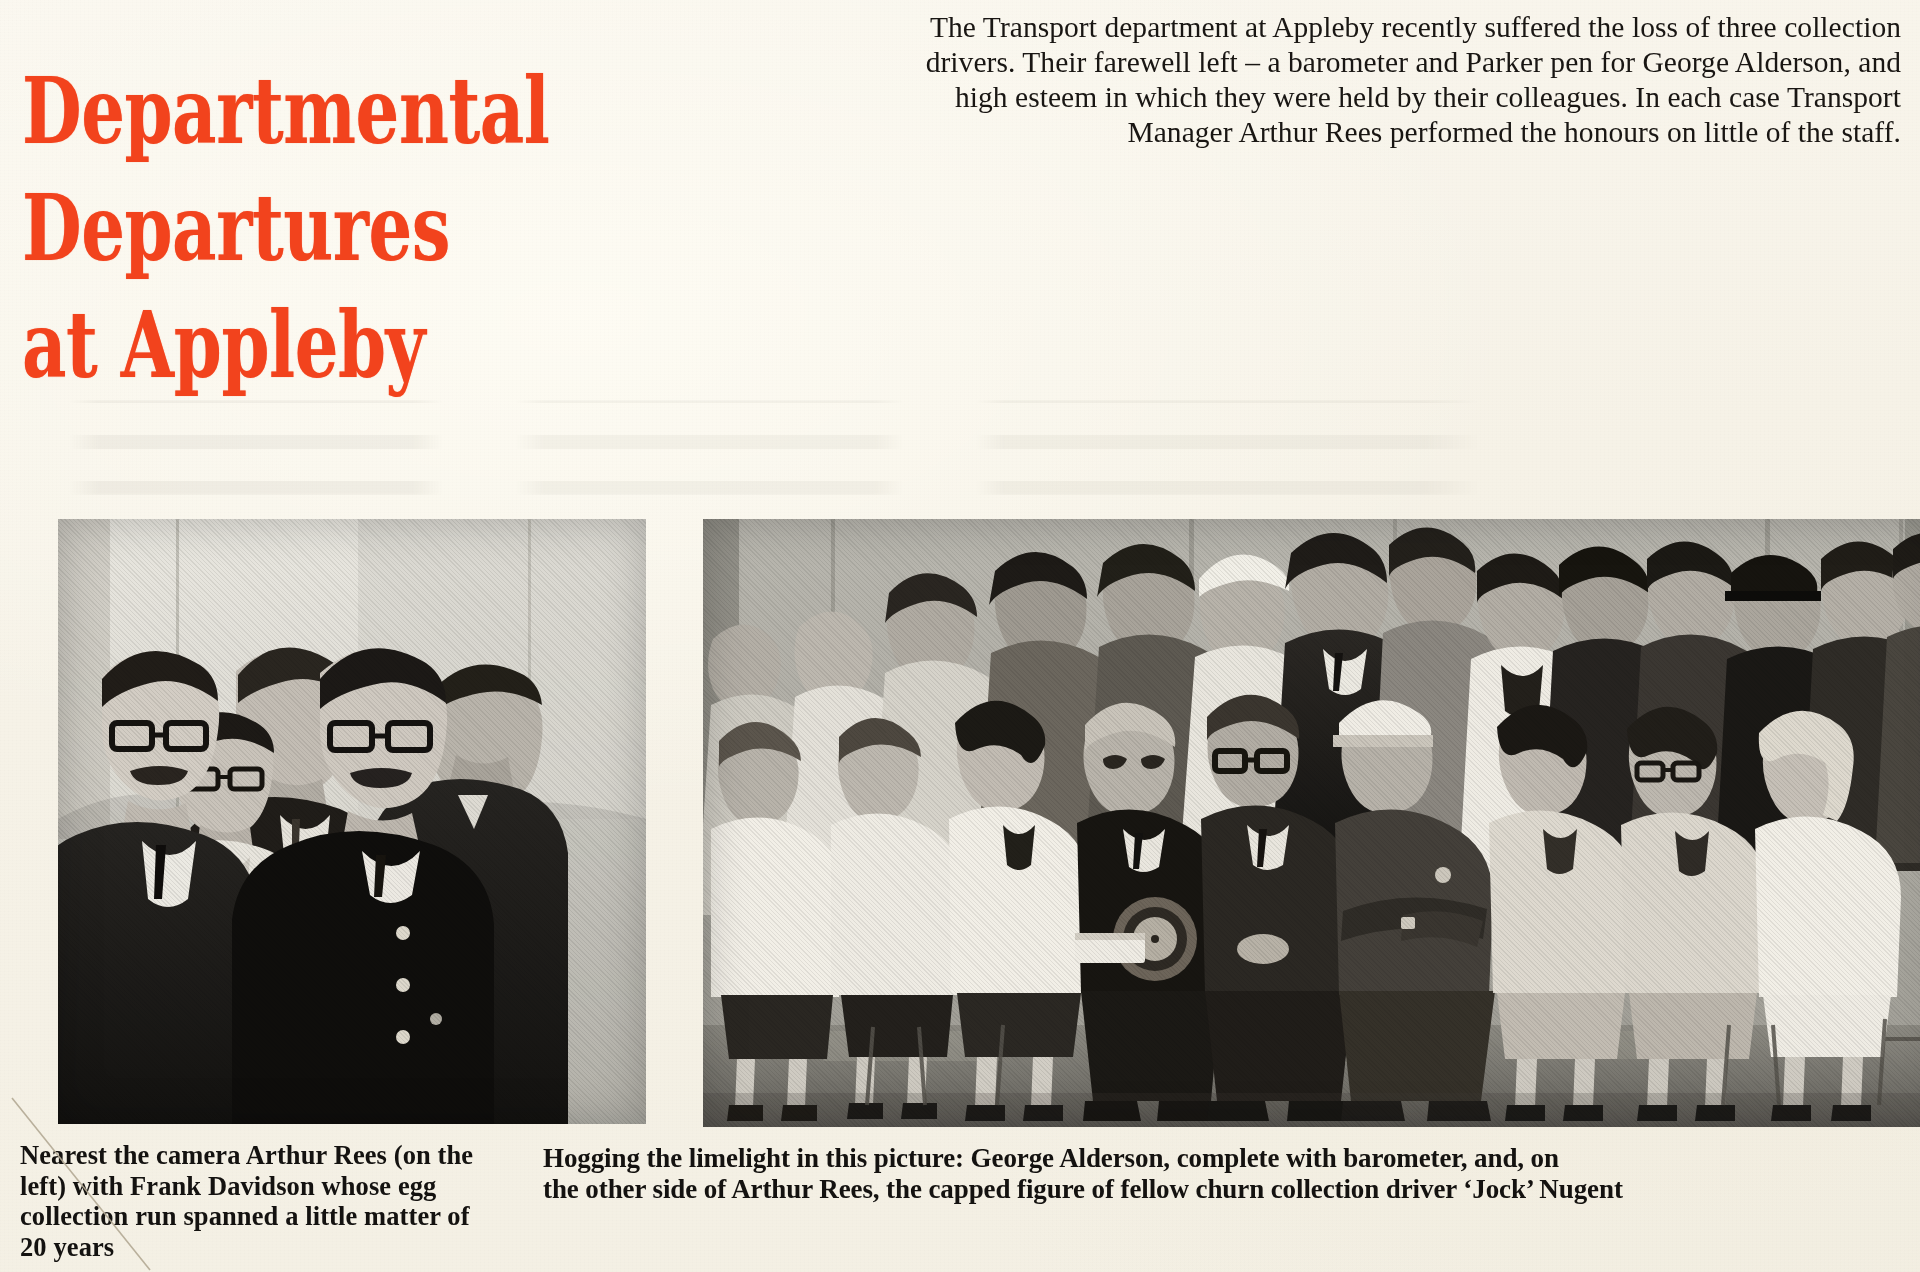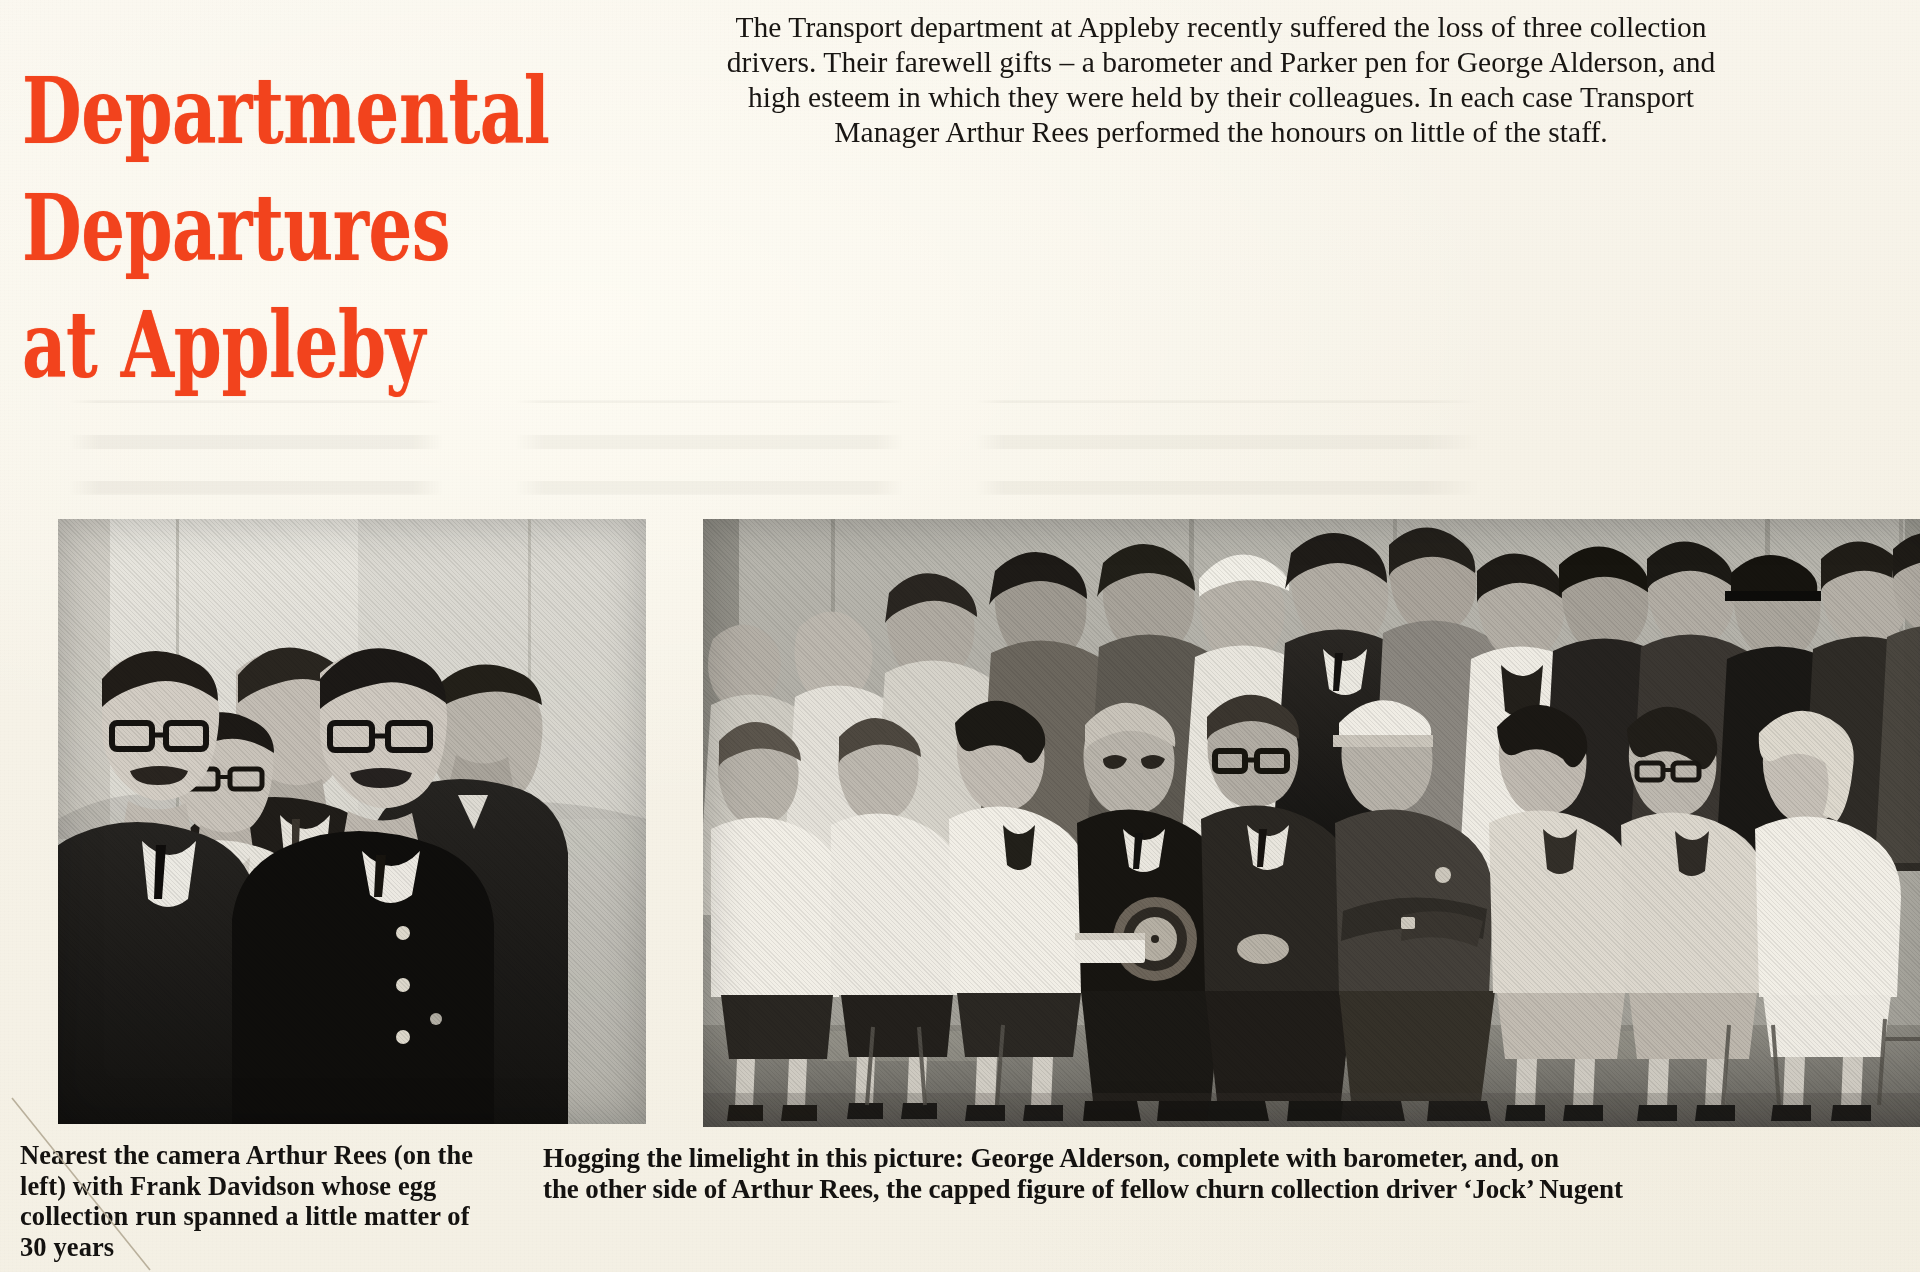--- a/index.html
+++ b/index.html
@@ -84,21 +84,21 @@
   .headline .hl-line:last-child { margin-bottom: 0; }
 
   
   .intro {
     position: absolute;
     left: 541px;
     top: 10px;
     width: 1360px;
     font-size: 29.5px;
     line-height: 35px;
-    text-align: center;
+    text-align: right;
     letter-spacing: 0.05px;
     color: #191613;
   }
   .intro .ln { display: block; white-space: nowrap; }
 
   
   .photo {
     position: absolute;
     overflow: hidden;
     background: #cfccc3;
@@ -158,21 +158,21 @@
   <div class="showthrough"></div>
 
   <h1 class="headline">
     <span class="hl-line">Departmental</span>
     <span class="hl-line">Departures</span>
     <span class="hl-line">at Appleby</span>
   </h1>
 
   <div class="intro">
     <span class="ln">The Transport department at Appleby recently suffered the loss of three collection</span>
-    <span class="ln">drivers. Their farewell gifts – a barometer and Parker pen for George Alderson, and</span>
+    <span class="ln">drivers. Their farewell left – a barometer and Parker pen for George Alderson, and</span>
     <span class="ln">high esteem in which they were held by their colleagues. In each case Transport</span>
     <span class="ln">Manager Arthur Rees performed the honours on little of the staff.</span>
   </div>
 
   <figure id="photo-left" class="photo">
     <svg viewBox="0 0 588 605" preserveAspectRatio="none">
       <defs>
         <linearGradient id="lwall" x1="0" y1="0" x2="0" y2="1">
           <stop offset="0%" stop-color="#e9e7e0"></stop>
           <stop offset="55%" stop-color="#d9d7cf"></stop>
@@ -567,21 +567,21 @@
       <rect x="0" y="574" width="1247" height="34" fill="#3f3d38" opacity=".22"></rect>
     </svg>
     <div class="halftone"></div>
     <div class="vign"></div>
   </figure>
 
   <div id="caption-left" class="caption">
     <span class="ln">Nearest the camera Arthur Rees (on the</span>
     <span class="ln">left) with Frank Davidson whose egg</span>
     <span class="ln">collection run spanned a little matter of</span>
-    <span class="ln">30 years</span>
+    <span class="ln">20 years</span>
   </div>
 
   <div id="caption-right" class="caption">
     <span class="ln">Hogging the limelight in this picture: George Alderson, complete with barometer, and, on</span>
     <span class="ln">the other side of Arthur Rees, the capped figure of fellow churn collection driver ‘Jock’ Nugent</span>
   </div>
 
   <div class="scratch">
     <svg width="200" height="178" viewBox="0 0 200 178">
       <path d="M2 4 L140 176" stroke="#b3a894" stroke-width="1.6" fill="none" opacity=".9"></path>

